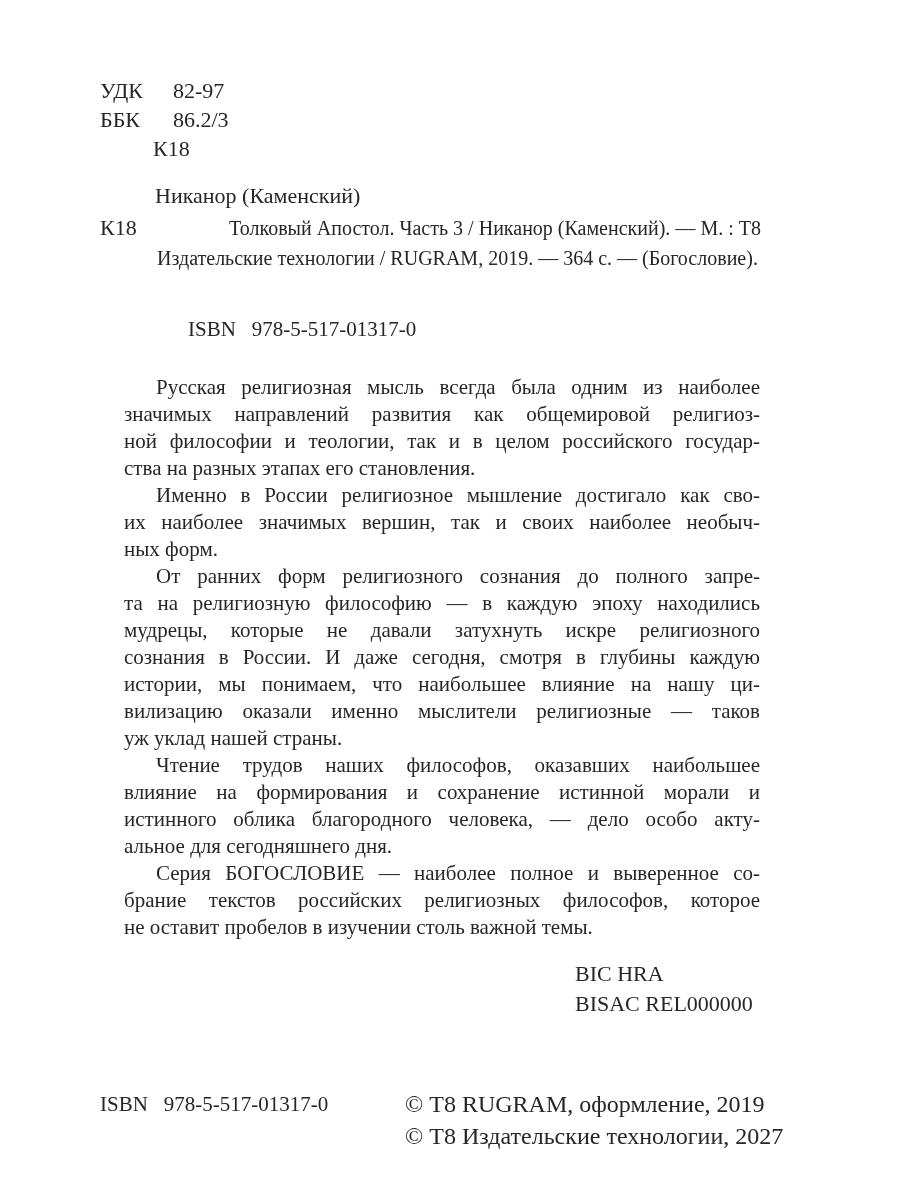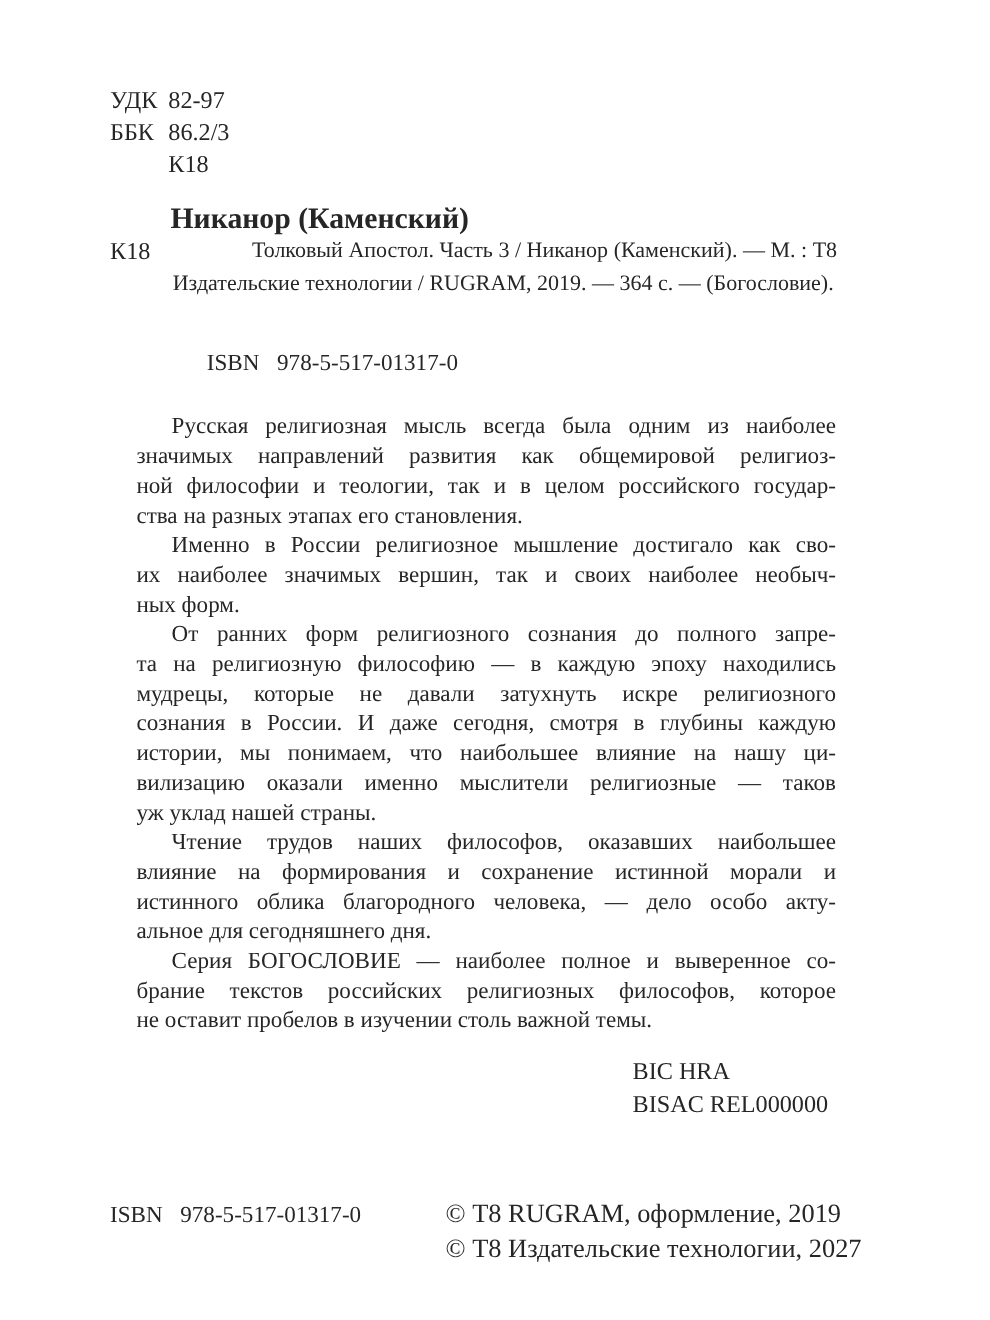--- a/index.html
+++ b/index.html
@@ -13,27 +13,27 @@
     height: 1200px;
     background: #ffffff;
     font-family: "Liberation Serif", "DejaVu Serif", serif;
     color: #262626;
     overflow: hidden;
   }
   .abs { position: absolute; }
 
   
   .codes-block { left: 100px; top: 76px; font-size: 22px; line-height: 29px; }
-  .codes-row { display: flex; }
+  .codes-row { display: flex; gap: 20px; }
   .codes-label { width: 53px; flex: 0 0 53px; }
   .codes-value { }
   .codes-code-row { padding-left: 53px; }
 
   
-  .author-line { left: 155px; top: 183px; font-size: 27px; font-weight: 700; }
+  .author-line { left: 155px; top: 183px; font-size: 22px; font-weight: 400; }
   .card-code { left: 100px; top: 215px; font-size: 22px; }
   .card-lines { left: 157px; top: 213px; width: 604px; font-size: 20px; line-height: 30px; }
   .card-lines .line { text-align: justify; text-align-last: justify; }
   .card-lines .line.first { padding-left: 72px; }
   .card-lines .line.last { text-align: left; text-align-last: left; }
 
   
   .isbn-top { left: 188px; top: 317px; font-size: 21px; }
   .isbn-value { margin-left: 16px; }
 

